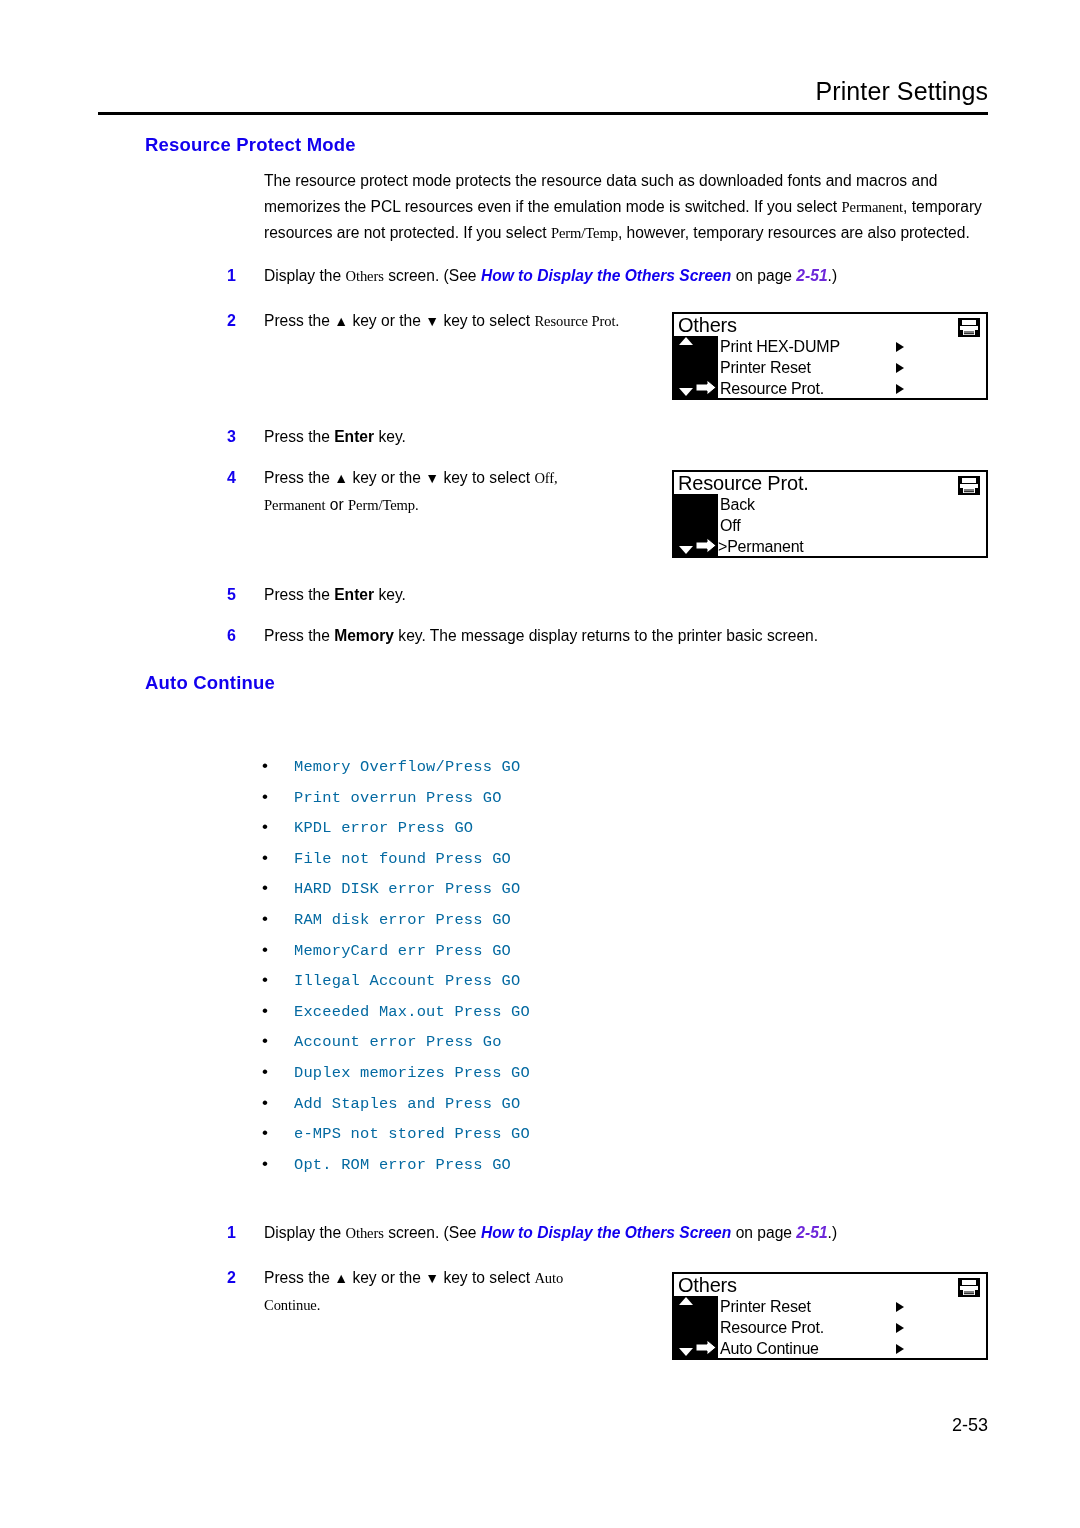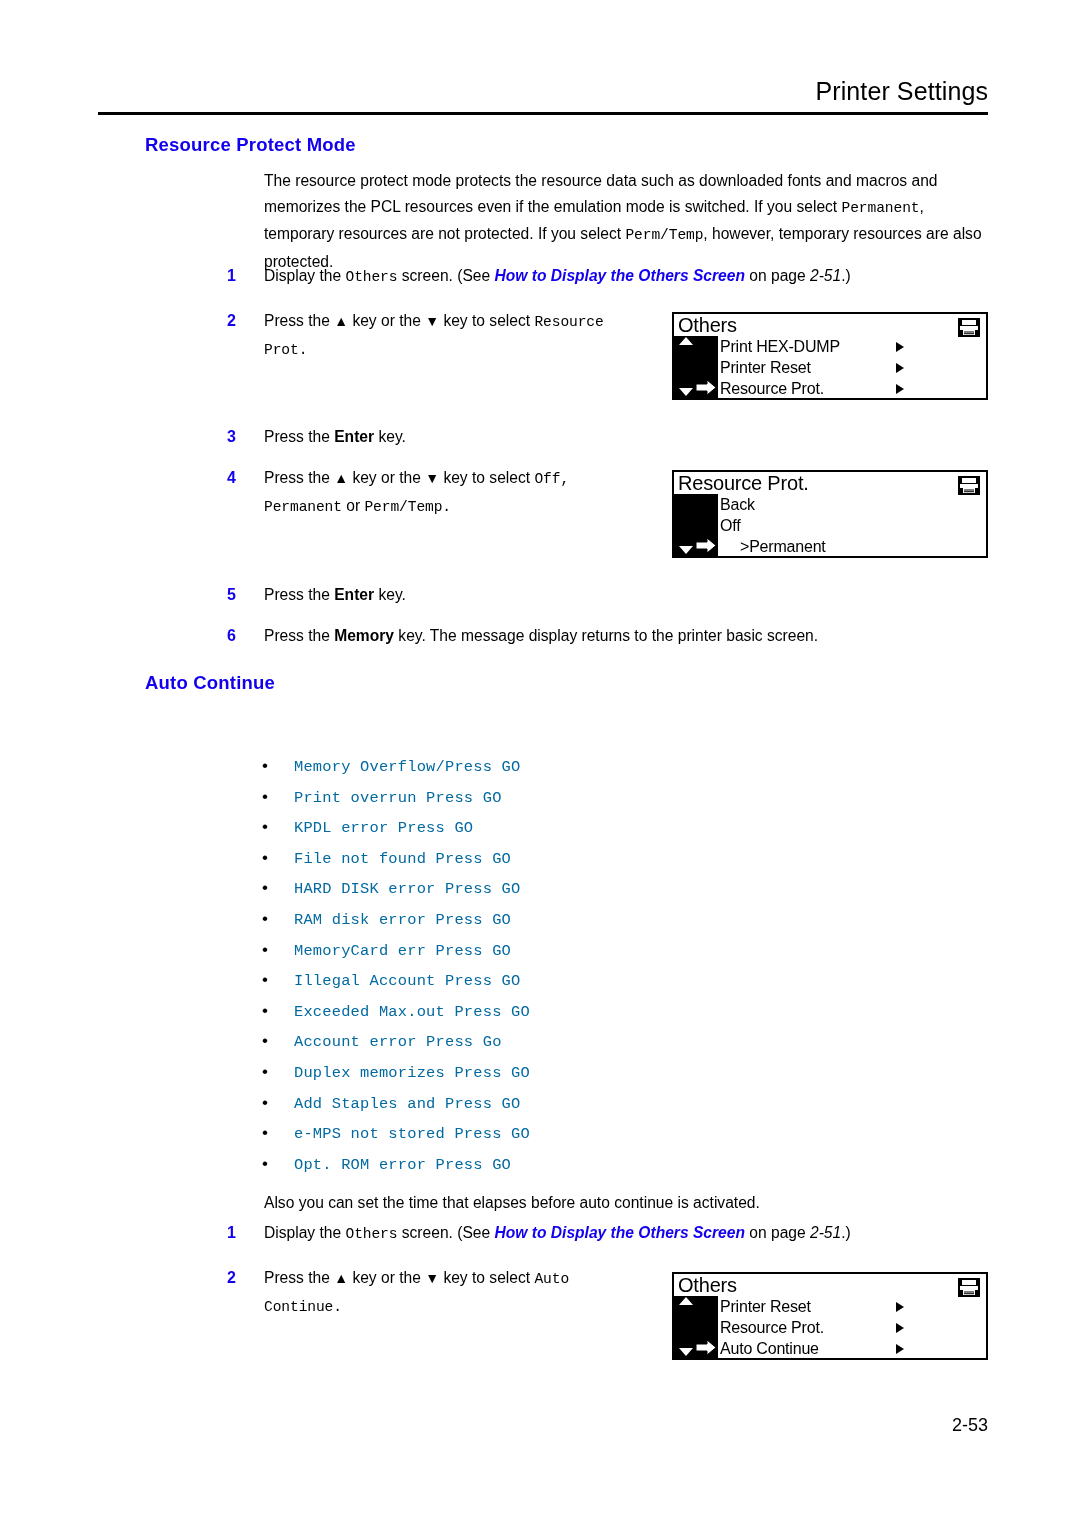--- a/index.html
+++ b/index.html
@@ -55,21 +55,21 @@
     font-size: 15.6px;
     line-height: 25.5px;
     color: #000;
     text-align: left;
   }
   #para-resource { top: 168px; }
   #para-auto { top: 707px; width: 680px; }
   #para-also { top: 1190px; width: 700px; }
 
   .mono {
-    font-family: Liberation Mono, monospace;
+    font-family: Liberation Serif, serif;
     font-size: 14.6px;
     letter-spacing: -0.1px;
   }
 
   
   .step {
     position: absolute;
     left: 227px;
     display: flex;
     align-items: flex-start;
@@ -91,22 +91,22 @@
   .step-narrow .step-text { width: 355px; }
 
   .bold { font-weight: bold; }
   .link {
     color: #1200ee;
     font-weight: bold;
     font-style: italic;
     text-align: center;
   }
   .link-plain {
-    color: #000000;
-    font-weight: normal;
+    color: #6d28d9;
+    font-weight: bold;
     font-style: italic;
   }
   .tri { font-size: 14px; }
 
   
   #step-r1 { top: 263px; }
   #step-r2 { top: 308px; }
   #step-r3 { top: 424px; }
   #step-r4 { top: 465px; }
   #step-r5 { top: 582px; }
@@ -210,21 +210,21 @@
   }
   .lcd-row-label {
     position: absolute;
     left: 46px;
     font-size: 16px;
     line-height: 21px;
     color: #000;
     white-space: nowrap;
     letter-spacing: -.2px;
   }
-  .lcd-row-label.sel { left: 44px; padding-left: 22px; }
+  .lcd-row-label.sel { left: 44px; }
   .lcd-row-arrow {
     position: absolute;
     left: 222px;
     top: 6px;
     width: 0; height: 0;
     border-top: 5.5px solid transparent;
     border-bottom: 5.5px solid transparent;
     border-left: 8px solid #000;
   }
 
@@ -350,21 +350,20 @@
     <div class="bullet-row">
       <div class="bullet-dot">•</div>
       <div class="bullet-text">e-MPS not stored Press GO</div>
     </div>
     <div class="bullet-row">
       <div class="bullet-dot">•</div>
       <div class="bullet-text">Opt. ROM error Press GO</div>
     </div>
   </div>
 
-  <div class="body-para" id="para-also">Also you can set the time that elapses before auto continue is activated.</div>
 
   <div class="step" id="step-a1">
     <div class="step-num">1</div>
     <div class="step-text">
       <span>Display the </span><span class="mono">Others</span><span> screen. (See </span><span class="link">How to Display the Others Screen</span><span> on page </span><span class="link-plain">2-51</span><span>.)</span>
     </div>
   </div>
 
   <div class="step step-narrow" id="step-a2">
     <div class="step-num">2</div>

